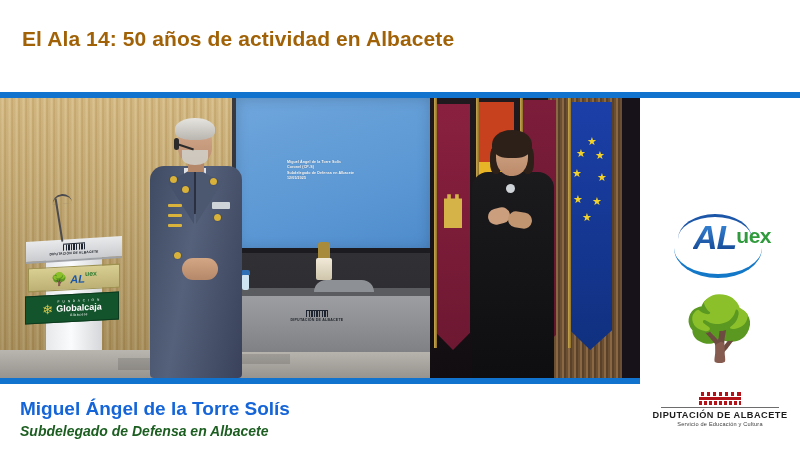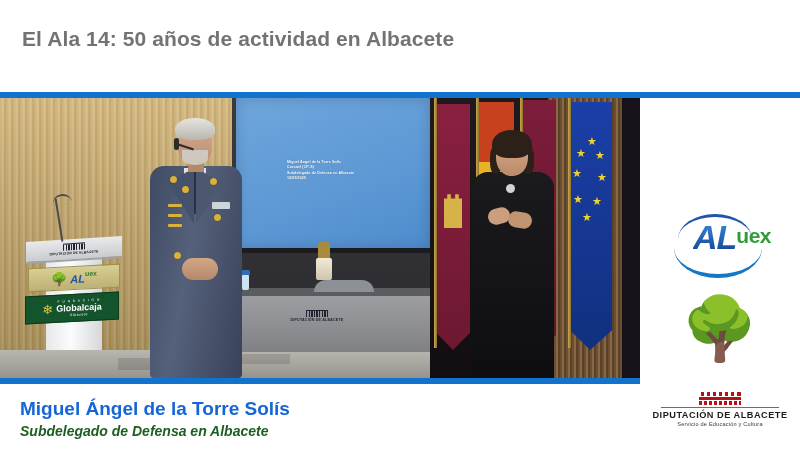--- a/index.html
+++ b/index.html
@@ -7,21 +7,21 @@
   body{
     width:800px;height:450px;background:#ffffff;overflow:hidden;
     font-family:"Liberation Sans",sans-serif;position:relative;
   }
   .slide{position:absolute;inset:0;background:#fff;}
 
   
   .header{position:absolute;left:0;top:0;width:800px;height:92px;background:#fff;}
   .header-title{
     position:absolute;left:22px;top:27px;
-    font-size:21px;font-weight:700;color:#737373;letter-spacing:.1px;
+    font-size:21px;font-weight:700;color:#a16207;letter-spacing:.1px;
     white-space:nowrap;
   }
 
   
   .media-band{position:absolute;left:0;top:92px;width:800px;height:292px;background:#fff;}
   .band-rule-top{position:absolute;left:0;top:0;width:800px;height:6px;background:#1273cf;}
   .band-rule-bottom{position:absolute;left:0;top:286px;width:800px;height:6px;background:#1273cf;}
 
   .video{position:absolute;top:6px;height:280px;overflow:hidden;}
   .video-left{left:0;width:430px;background:#2a2a2c;}

